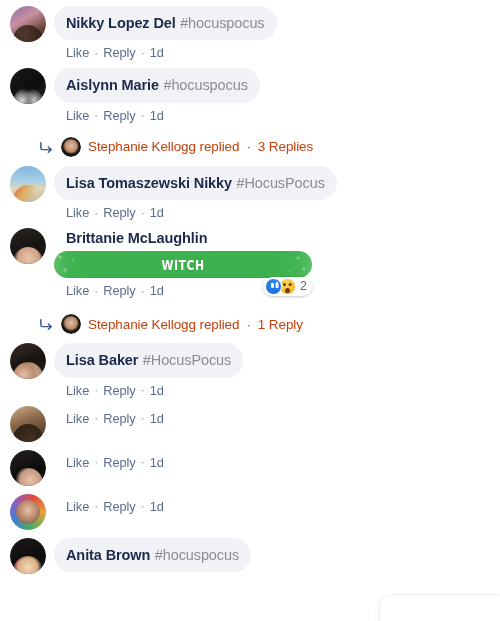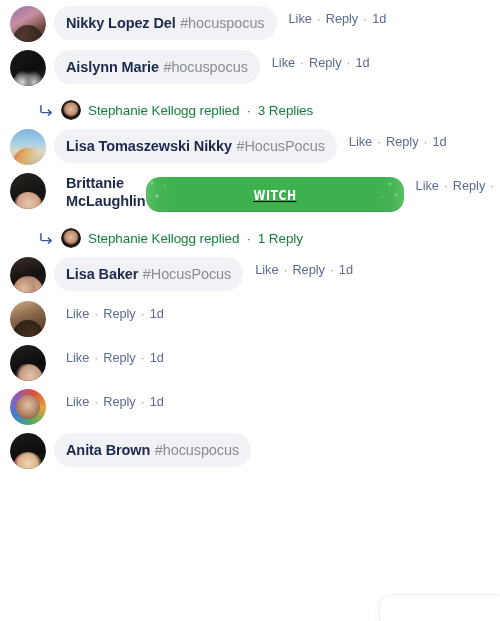--- a/index.html
+++ b/index.html
@@ -28,21 +28,21 @@
   .comment {
     display: flex;
     align-items: flex-start;
     padding: 0 8px 0 10px;
     margin-bottom: 8px;
   }
 
   .comment-body {
     margin-left: 8px;
     display: flex;
-    flex-direction: row;
+    flex-direction: column;
     align-items: flex-start;
     min-width: 0;
   }
 
   
   .avatar {
     width: 36px;
     height: 36px;
     border-radius: 50%;
     flex: 0 0 36px;
@@ -156,47 +156,46 @@
   }
   .reply-arrow {
     width: 14px;
     height: 14px;
     flex: 0 0 14px;
     color: #3b5998;
     display: block;
   }
   .replies-text {
     font-size: 13.5px;
-    color: #15803d;
+    color: #c2410c;
     font-weight: 500;
     letter-spacing: -0.1px;
   }
 
   
   .sticker-wrap {
     position: relative;
     margin-top: 4px;
   }
   .sticker {
     width: 258px;
-    height: 35px;
+    height: 27px;
     border-radius: 14px;
     background:
       radial-gradient(circle at 6px 6px, rgba(255,255,255,.30) 0 1.4px, rgba(0,0,0,0) 1.8px),
       radial-gradient(circle at 11px 19px, rgba(255,255,255,.26) 0 1.6px, rgba(0,0,0,0) 2px),
       radial-gradient(circle at 19px 9px, rgba(255,255,255,.20) 0 1.1px, rgba(0,0,0,0) 1.5px),
       radial-gradient(circle at 244px 7px, rgba(255,255,255,.26) 0 1.4px, rgba(0,0,0,0) 1.8px),
       radial-gradient(circle at 250px 18px, rgba(255,255,255,.22) 0 1.5px, rgba(0,0,0,0) 1.9px),
       radial-gradient(circle at 236px 20px, rgba(255,255,255,.18) 0 1.1px, rgba(0,0,0,0) 1.5px),
       linear-gradient(90deg, #58c064 0%, #45b455 5%, #3cb14e 12%, #3cb14e 88%, #45b455 95%, #58c064 100%);
     display: flex;
     align-items: center;
     justify-content: center;
     box-shadow: inset 0 -1px 0 rgba(0,0,0,.07);
-    text-decoration: underline;
   }
   .sticker-text {
     color: #ffffff;
     font-family: "DejaVu Sans Condensed", "Liberation Sans Narrow", "Liberation Sans", sans-serif;
     font-weight: bold;
     font-size: 14px;
     letter-spacing: 0.6px;
     transform: scaleX(.86);
     text-shadow: 0 1px 0 rgba(0,0,0,.10);
   }

